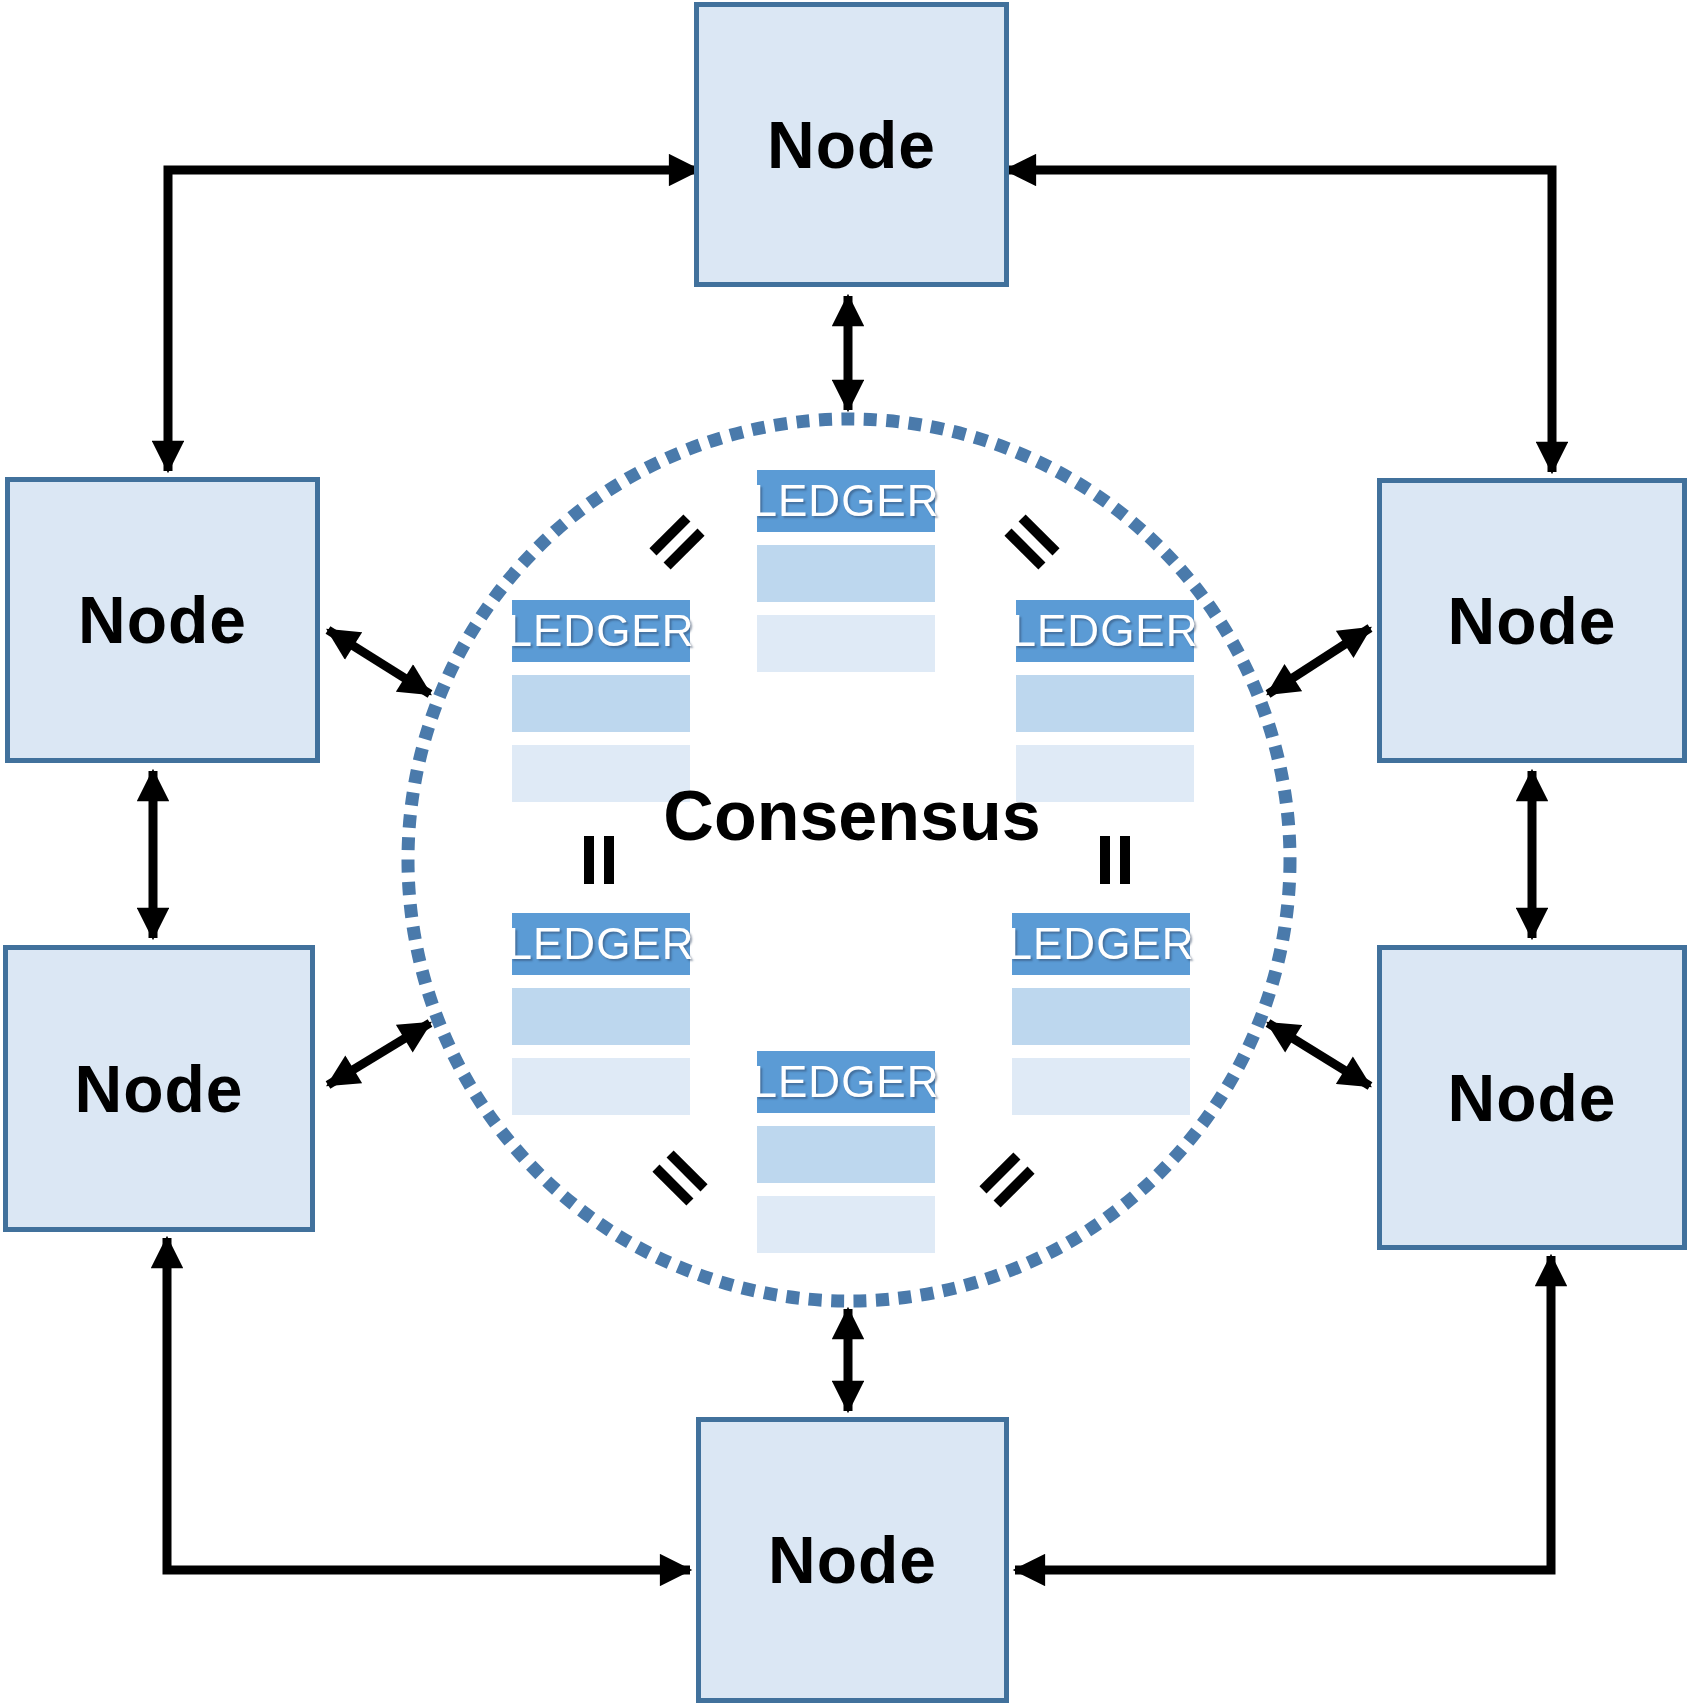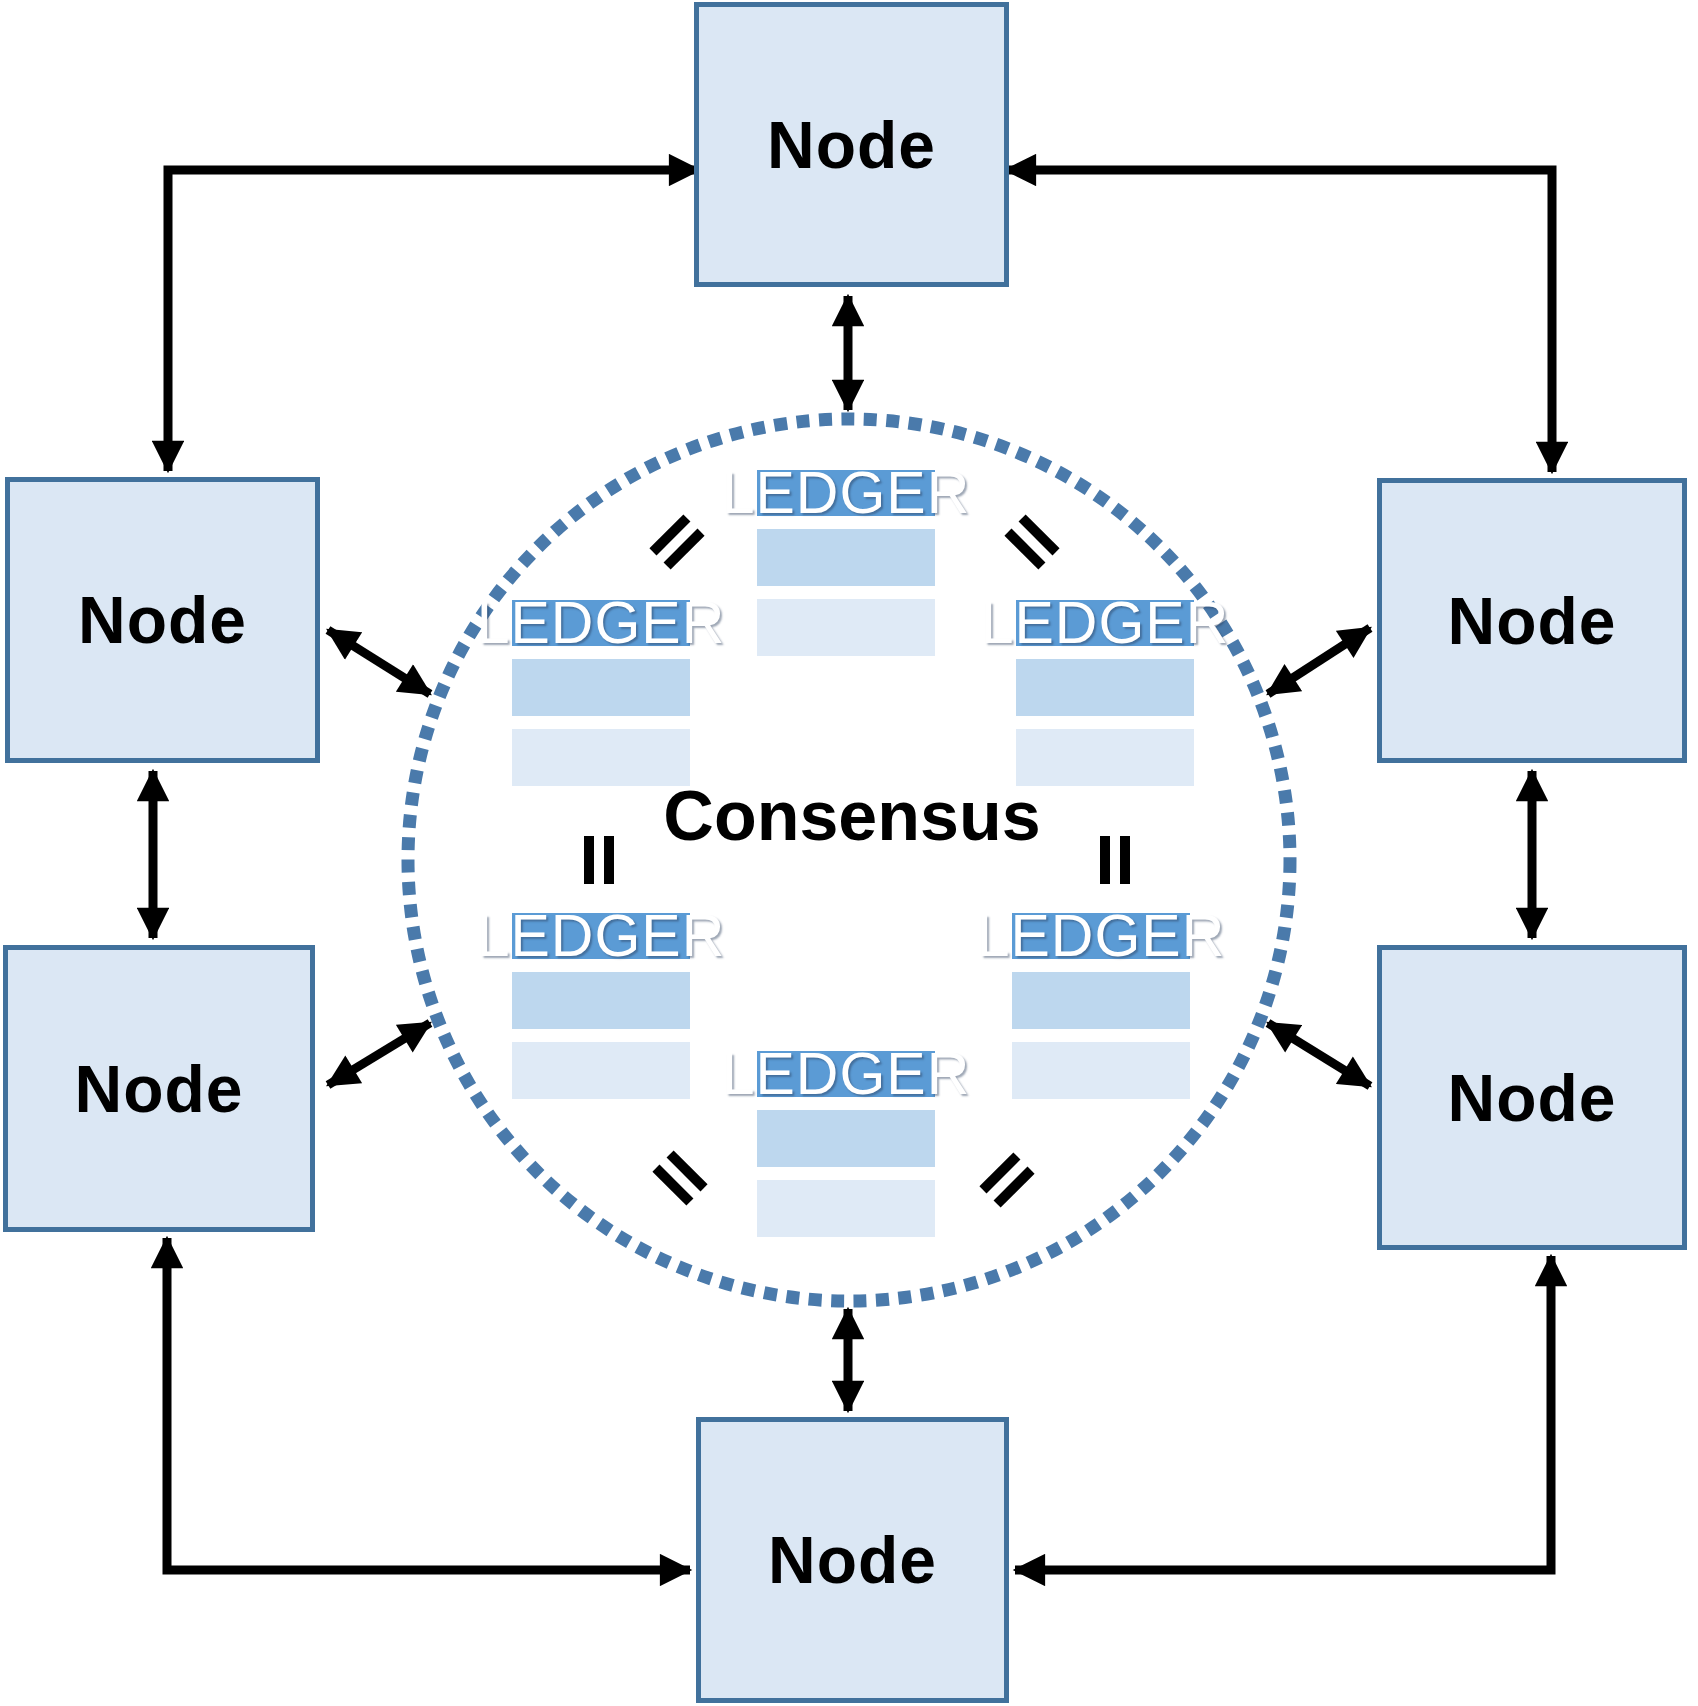--- a/index.html
+++ b/index.html
@@ -12,22 +12,22 @@
   .node span{font-weight:bold;font-size:66px;color:#000;letter-spacing:1px;}
 
   .node-top{left:694px;top:2px;width:315px;height:285px;}
   .node-ul{left:5px;top:477px;width:315px;height:286px;}
   .node-ur{left:1377px;top:478px;width:310px;height:285px;}
   .node-ll{left:3px;top:945px;width:312px;height:287px;}
   .node-lr{left:1377px;top:945px;width:310px;height:305px;}
   .node-bottom{left:696px;top:1417px;width:313px;height:286px;}
 
   .ledger{position:absolute;width:178px;}
-  .ledger .hdr{height:46px;background:#5b9bd5;color:#fff;display:flex;align-items:center;
-               justify-content:center;font-size:59px;letter-spacing:1px;
+  .ledger .hdr{height:62px;background:#5b9bd5;color:#fff;display:flex;align-items:center;
+               justify-content:center;font-size:44px;letter-spacing:1px;
                text-shadow:2px 2px 2px rgba(40,60,90,.45);}
   .ledger .r1{height:57px;background:#bdd7ee;margin-top:13px;}
   .ledger .r2{height:57px;background:#dfeaf6;margin-top:13px;}
 
   .led-top{left:757px;top:470px;}
   .led-lm{left:512px;top:600px;}
   .led-rm{left:1016px;top:600px;}
   .led-ll{left:512px;top:913px;}
   .led-lr{left:1012px;top:913px;}
   .led-bot{left:757px;top:1051px;}

